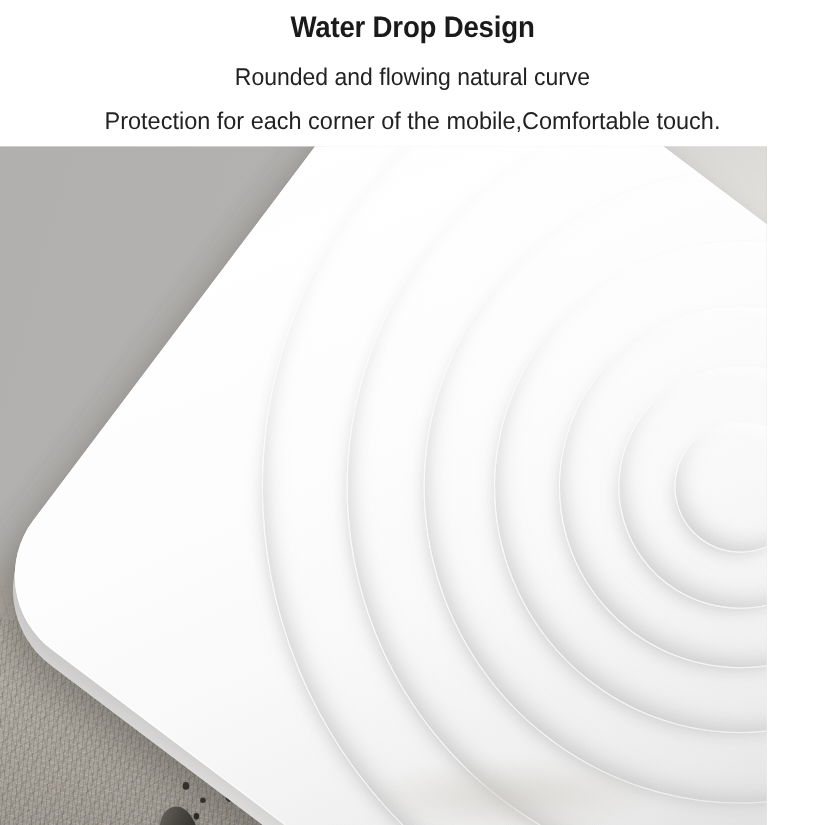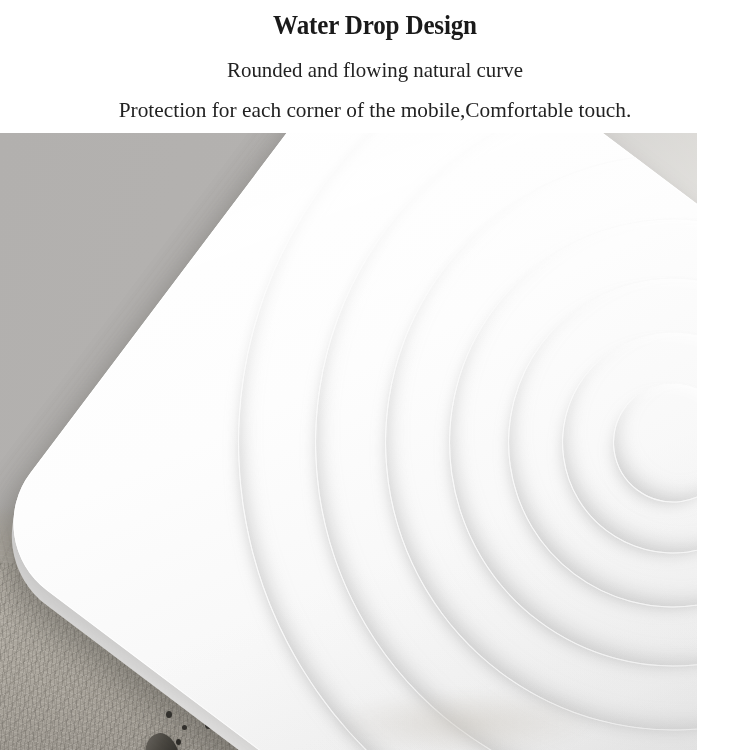--- a/index.html
+++ b/index.html
@@ -3,21 +3,21 @@
 <meta charset="utf-8">
 <title>Water Drop Design</title>
 <style>
   * { margin:0; padding:0; box-sizing:border-box; }
   html,body { width:750px; height:750px; }
   body {
     font-family:"Liberation Sans", sans-serif;
     background:#ffffff;
     overflow:hidden;
   }
-  #page { position:relative; width:697px; height:750px; overflow:hidden; background:#fff;font-family:Liberation Serif, serif; }
+  #page { position:relative; width:697px; height:750px; overflow:hidden; background:#fff; }
 
   
   #header {
     position:absolute; left:0; top:0; width:750px; height:133px;
     background:#ffffff; z-index:40;
   }
   #title {
     position:absolute; left:0; top:10px; width:750px;
     text-align:center;
     font-size:27px; font-weight:bold; color:#1a1a1a;

